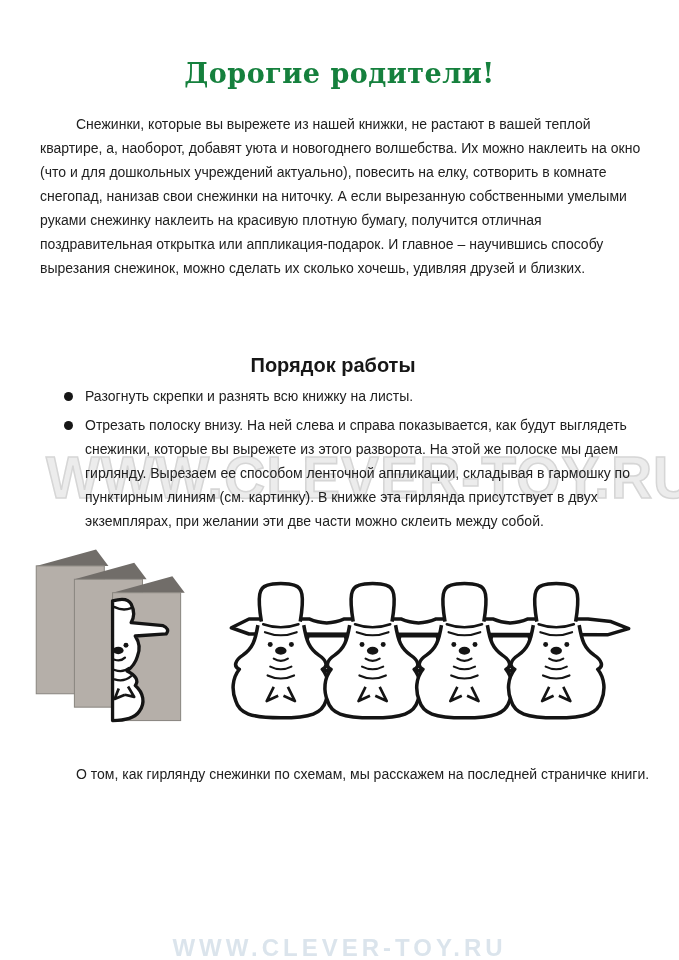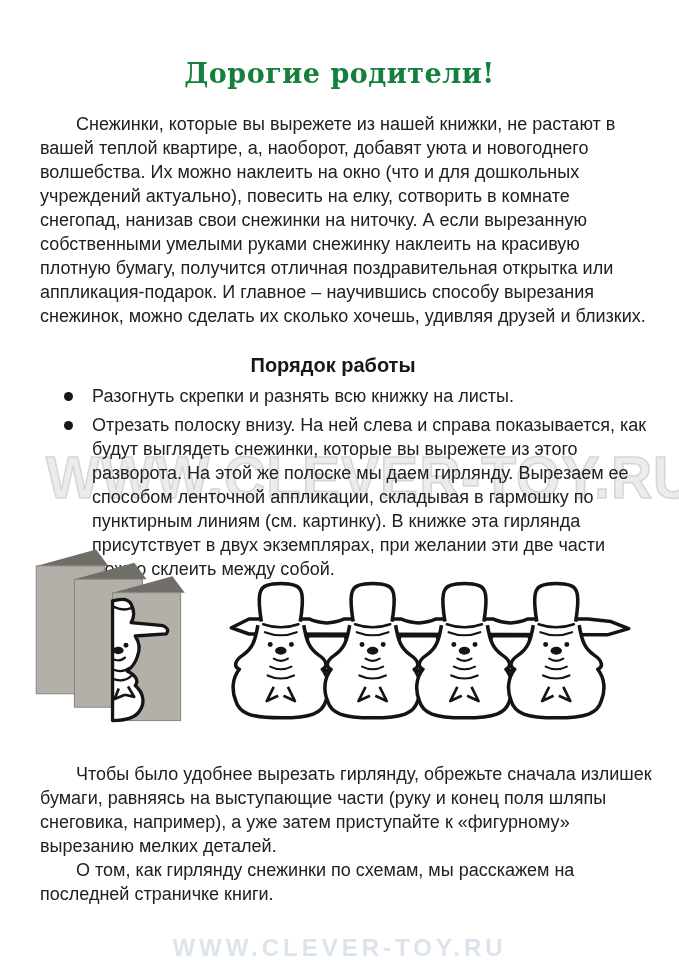--- a/index.html
+++ b/index.html
@@ -15,38 +15,38 @@
   .page-title{
     top:40px;left:0;width:679px;
     text-align:center;
     font-family:"DejaVu Serif", serif;
     font-weight:bold;
     font-size:27px;
     letter-spacing:0.5px;
     color:#15803d;
   }
   .body-text{
-    font-size:18px;
+    font-size:14px;
     line-height:24px;
     color:#212121;
   }
   .para{margin:0 0 0 0;text-indent:36px;}
   .p1{top:112px;left:40px;width:610px;}
   .section-heading{
     top:337px;left:0;width:666px;
     text-align:center;
     font-size:20px;
     font-weight:bold;
     color:#171717;
   }
   .bullets{top:384px;left:64px;width:588px;}
   ul.bullet-list{list-style:none;margin:0;padding:0;}
   ul.bullet-list li{
     display:flex;
-    gap:19px;
+    gap:12px;
     margin:0 0 5px 0;
   }
   .bullet-dot{
     flex:0 0 auto;
     width:9px;height:9px;
     margin-top:8px;
     background:#161616;
     border-radius:50%;
   }
   .watermark-mid{
@@ -166,17 +166,16 @@
         <path d="M 52,120 L 44,136 L 57,130" fill="none" stroke="#141414" stroke-width="3" stroke-linejoin="round"></path>
         <path d="M 68,120 L 76,136 L 63,130" fill="none" stroke="#141414" stroke-width="3" stroke-linejoin="round"></path>
       </g>
       <use href="#sm0" x="104"></use>
       <use href="#sm0" x="208"></use>
       <use href="#sm0" x="312"></use>
     </svg>
   </div>
 
   <div class="layer body-text p23">
-    <p class="para">Чтобы было удобнее вырезать гирлянду, обрежьте сначала излишек бумаги, равняясь на выступающие части (руку и конец поля шляпы снеговика, например), а уже затем приступайте к «фигурному» вырезанию мелких деталей.</p>
     <p class="para">О том, как гирлянду снежинки по схемам, мы расскажем на последней страничке книги.</p>
   </div>
 
 </div>
 
 </body></html>

